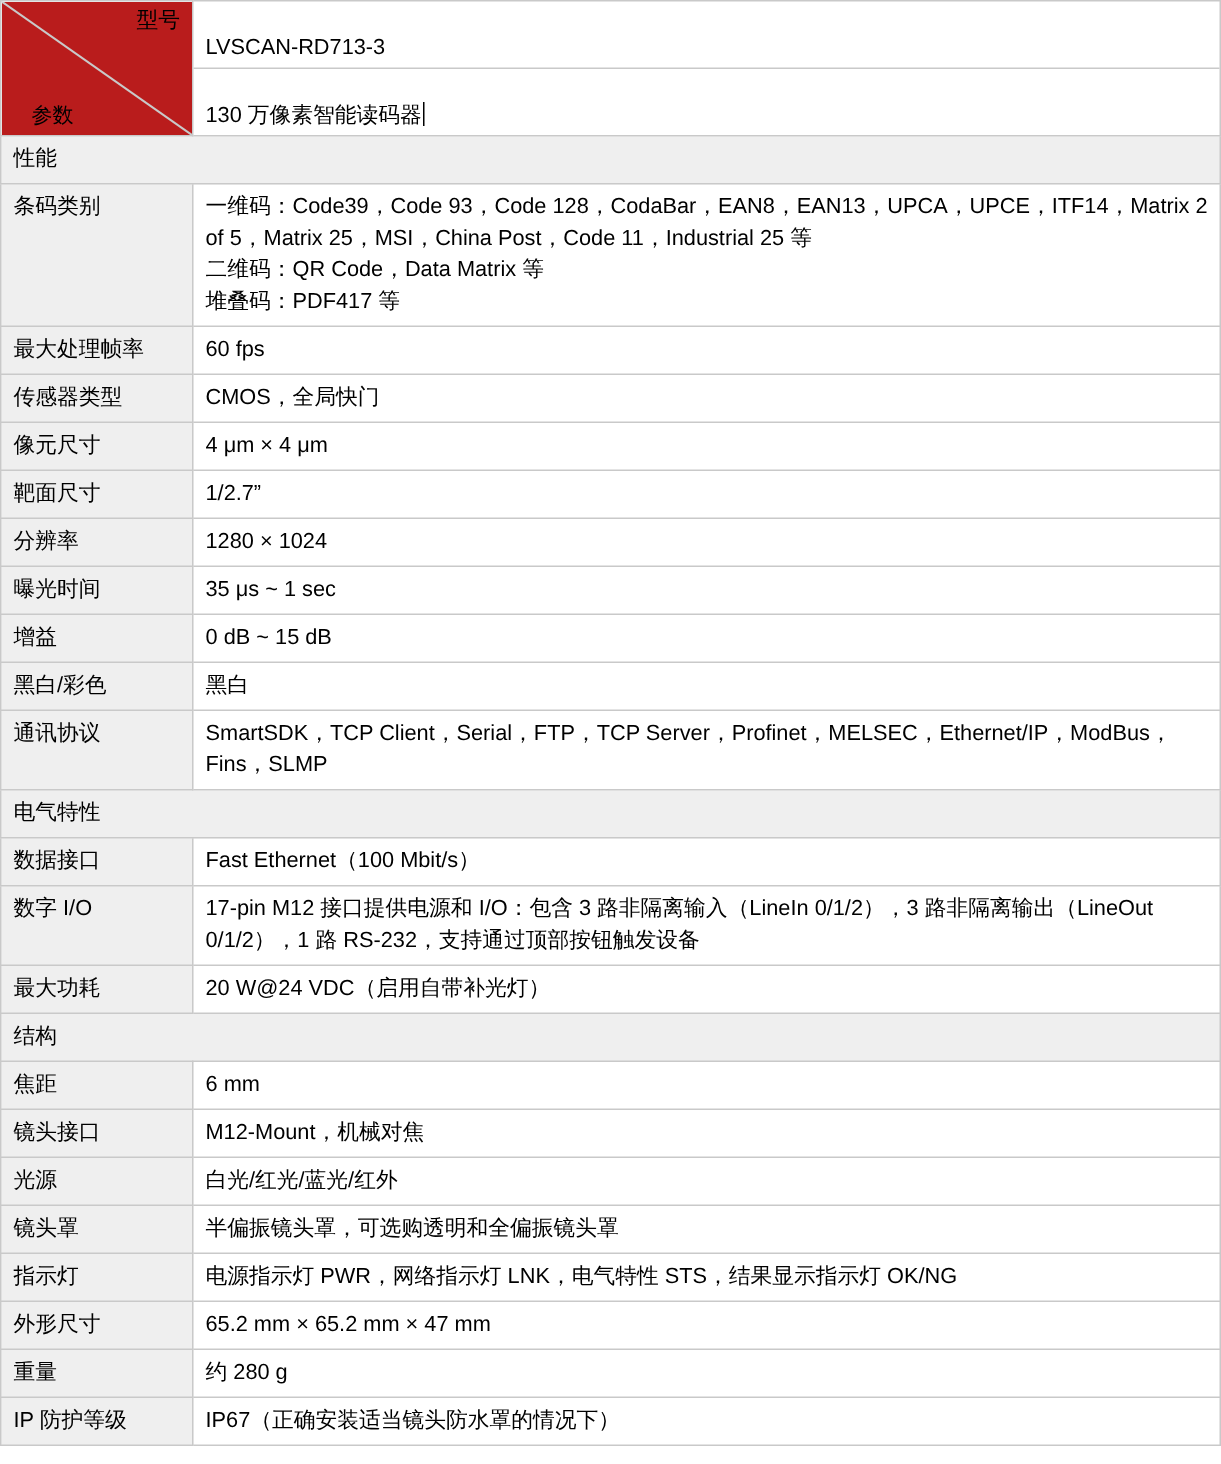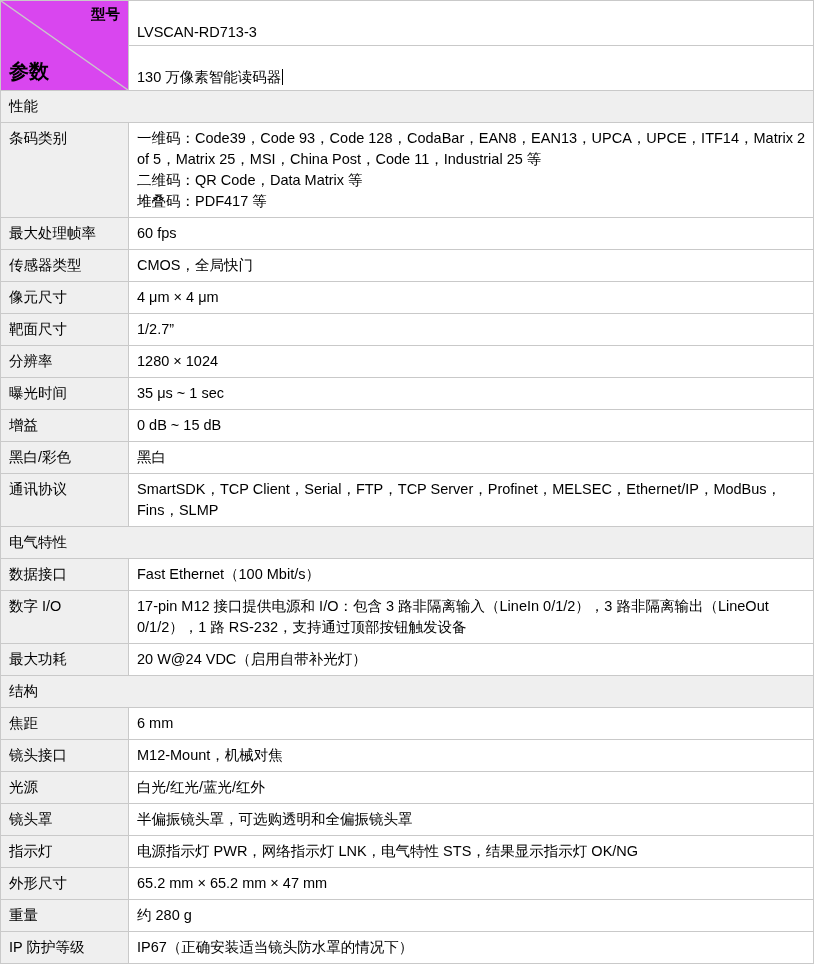--- a/index.html
+++ b/index.html
@@ -34,42 +34,41 @@
   }
   tr.section td {
     background: #efefef;
     font-weight: normal;
   }
   
   .corner {
     position: relative;
     height: 56px;
     padding: 0;
-    background: #d946ef;
+    background: #b91c1c;
     overflow: hidden;
-    font-weight: bold;
   }
   .corner .diag {
     position: absolute;
     left: 0;
     top: 0;
     width: 100%;
     height: 100%;
   }
   .corner .model {
     position: absolute;
     right: 8px;
     top: 3px;
     font-size: 14.5px;
   }
   .corner .param {
     position: absolute;
-    left: 8px;
+    left: 20px;
     bottom: 4px;
-    font-size: 20px;
+    font-size: 14px;
   }
   .hdr-value {
     background: #ffffff;
     padding: 0 !important;
   }
   .hdr-value .line {
     padding: 21px 6px 5px 8px;
     height: 18px;
   }
   .hdr-value .line.first {

